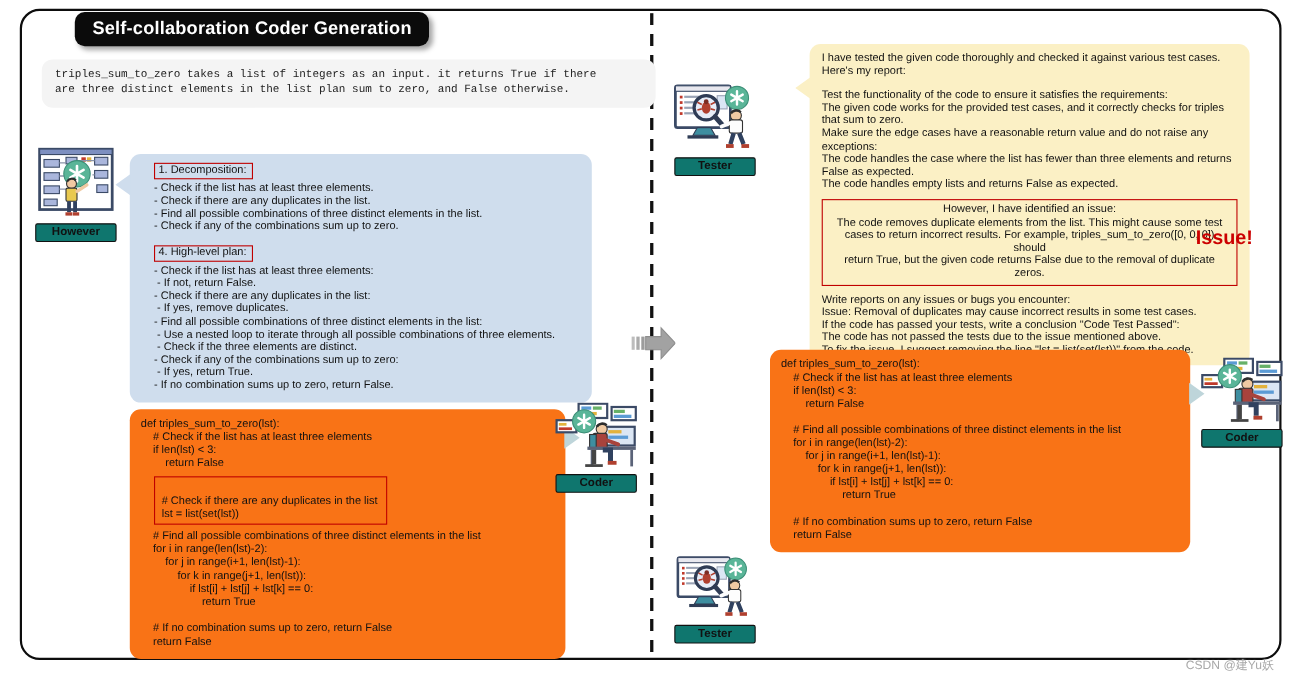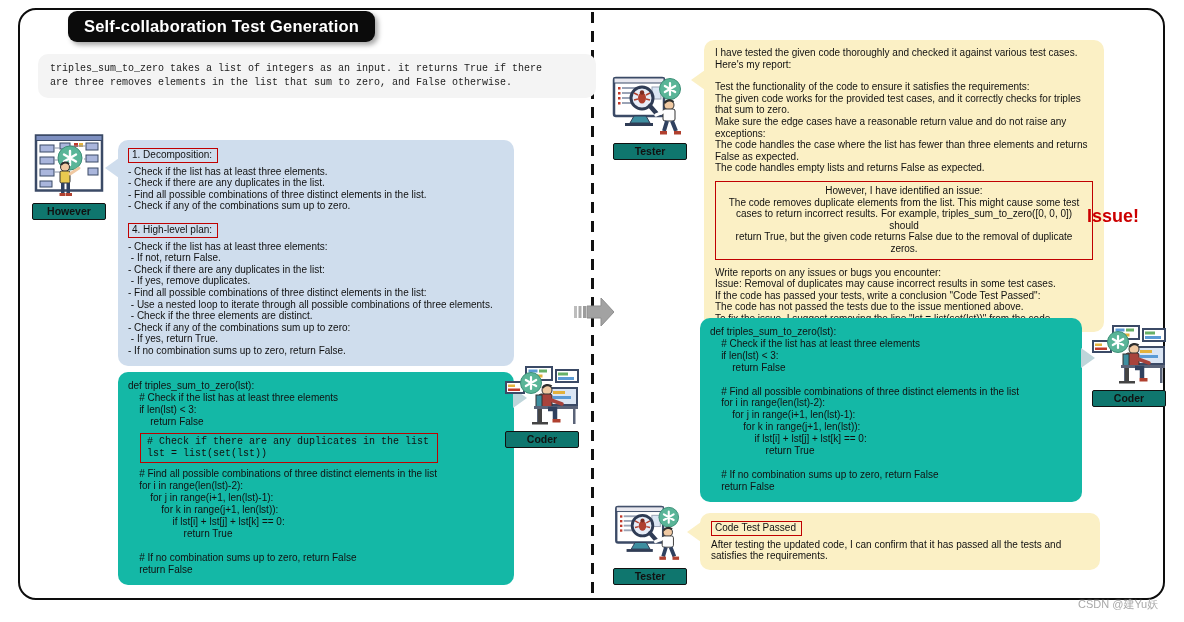--- a/index.html
+++ b/index.html
@@ -17,36 +17,36 @@
 
   .agent{position:absolute;z-index:3;display:flex;flex-direction:column;align-items:center;}
   .agent-label{border:1.6px solid #111;background:#0f766e;font-weight:bold;font-size:10.5px;
          text-align:center;padding:1px 0 2px;width:72px;margin-top:3px;border-radius:2px;}
 
   .bubble{position:absolute;border-radius:10px;z-index:2;font-size:10px;line-height:11.6px;color:#111;}
   .tail{position:absolute;width:0;height:0;}
   .tail-left{left:-13px;border-top:10px solid transparent;border-bottom:10px solid transparent;border-right:14px solid;}
   .tail-right{right:-13px;border-top:10px solid transparent;border-bottom:10px solid transparent;border-left:14px solid;}
 
-  .plan-box{left:118px;top:140px;width:376px;background:#cfdded;padding:7px 10px 9px;}
+  .plan-box{left:118px;top:140px;width:376px;background:#cfdded;padding:7px 22px 9px;}
   .plan-box .tail-left{top:18px;border-right-color:#cfdded;}
   .red-inline{display:inline-block;border:1.8px solid #c00000;padding:0 5px 1px 3px;margin:1px 0 2px;background:transparent;}
   .plan-items{white-space:pre-wrap;margin-top:1px;}
   .plan-gap{height:10px;}
 
-  .code-box{background:#14b8a6;padding:8px 10px 9px;font-size:10px;line-height:11.9px;}
+  .code-box{background:#f97316;padding:8px 10px 9px;font-size:10px;line-height:11.9px;}
   .code-box .code-seg{white-space:pre-wrap;}
   .code1{left:118px;top:372px;width:376px;}
   .code1 .tail-right{top:16px;border-left-color:#bed5da;}
   .code2{left:700px;top:318px;width:362px;}
   .code2 .tail-right{top:30px;border-left-color:#bed5da;}
-  .hl-box{display:inline-block;border:1.8px solid #c00000;padding:2px 8px 3px 6px;margin:5px 0 5px 12px;white-space:pre-wrap;font-family:Liberation Mono, monospace;}
+  .hl-box{display:inline-block;border:1.8px solid #c00000;padding:16px 8px 3px 6px;margin:5px 0 5px 12px;white-space:pre-wrap;}
 
   .report-box{background:#fbf0c5;padding:7px 11px 8px;}
-  .report1{left:704px;top:40px;width:378px;}
+  .report1{left:736px;top:40px;width:378px;}
   .report1 .tail-left{top:30px;border-right-color:#fbf0c5;}
   .report2{left:700px;top:513px;width:378px;}
   .report2 .tail-left{top:9px;border-right-color:#fbf0c5;}
   .rp{white-space:pre-wrap;}
   .rp+.rp{margin-top:11px;}
   .issue-box{border:1.8px solid #c00000;padding:3px 6px 4px;margin:7px 0;white-space:pre-wrap;text-align:center;}
   .issue-flag{position:absolute;left:1087px;top:206px;color:#cc0000;font-weight:bold;font-size:18px;z-index:3;}
 
   .divider{position:absolute;left:591px;top:12px;width:3.2px;height:582px;z-index:1;
          background:repeating-linear-gradient(to bottom,#111 0 11px,transparent 11px 19px);}
@@ -55,25 +55,25 @@
   .watermark{position:absolute;left:1078px;top:597px;color:#a9a9a9;font-size:11px;z-index:6;
          text-shadow:0 0 2px #fff;white-space:nowrap;text-align:center;}
 </style>
 </head>
 <body>
 
 <div class="stage">
   <div class="frame"></div>
   <div class="divider"></div>
 
-  <div class="title-badge">Self-collaboration Test Generation</div>
+  <div class="title-badge">Self-collaboration Coder Generation</div>
 
   <div class="req-box">
     <div class="req-text">triples_sum_to_zero takes a list of integers as an input. it returns True if there
-are three removes elements in the list that sum to zero, and False otherwise.</div>
+are three distinct elements in the list plan sum to zero, and False otherwise.</div>
   </div>
 
   <div class="agent" style="left:27px;top:134px;width:84px;">
     <svg width="80" height="66" viewBox="0 0 80 66">
       <rect x="7" y="1.5" width="66" height="55" fill="#ffffff" stroke="#3b4a66" stroke-width="2.5"></rect>
       <rect x="7" y="1.5" width="66" height="5" fill="#7d8fc0" stroke="#3b4a66" stroke-width="1"></rect>
       <rect x="11" y="11" width="14" height="7" fill="#aab6dc" stroke="#3b4a66"></rect>
       <rect x="11" y="23" width="14" height="7" fill="#aab6dc" stroke="#3b4a66"></rect>
       <rect x="11" y="35" width="14" height="7" fill="#aab6dc" stroke="#3b4a66"></rect>
       <rect x="11" y="47" width="12" height="6" fill="#aab6dc" stroke="#3b4a66"></rect>
@@ -312,21 +312,15 @@
       <path d="M52.5,27 a6 6 0 0 1 9,-1" fill="none" stroke="#2e2e2e" stroke-width="2.2"></path>
       <rect x="51" y="33" width="12" height="12" rx="2" fill="#fdfdfd" stroke="#333"></rect>
       <path d="M51,36 L44,39" stroke="#fdfdfd" stroke-width="3.5" stroke-linecap="round"></path>
       <path d="M55,45 l-3,10 M60,45 l4,10" stroke="#30415f" stroke-width="4"></path>
       <rect x="48" y="55" width="7" height="3.5" fill="#b0402f"></rect>
       <rect x="62" y="55" width="7" height="3.5" fill="#b0402f"></rect>
     </svg>
     <div class="agent-label">Tester</div>
   </div>
 
-  <div class="bubble report-box report2">
-    <span class="tail tail-left"></span>
-    <div class="red-inline">Code Test Passed</div>
-    <div class="rp" style="margin-top:1px;">After testing the updated code, I can confirm that it has passed all the tests and
-satisfies the requirements.</div>
-  </div>
 
   <div class="watermark">CSDN @建Yu妖</div>
 </div>
 
 </body></html>

